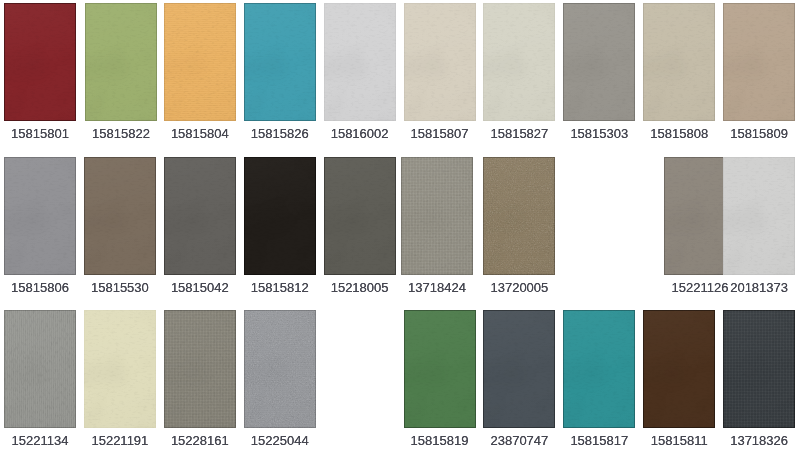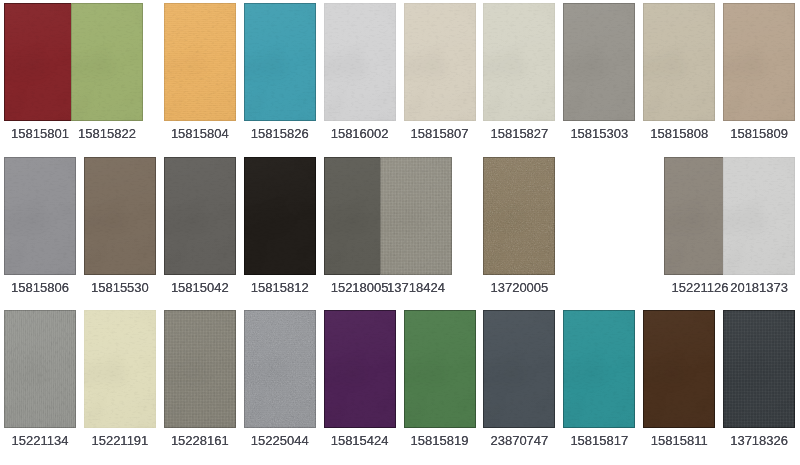--- a/index.html
+++ b/index.html
@@ -89,21 +89,21 @@
           <rect width="100%" height="100%" filter="url(#f-cloud)" opacity="0.03"></rect>
         </svg>
       <svg class="layer">
           <rect width="100%" height="100%" filter="url(#f-plain)" opacity="0.022"></rect>
         </svg>
       <div class="sheen"></div>
       <div class="edge" style="opacity:0.961"></div>
     </div>
     <div class="code">15815801</div>
   </div>
-  <div class="cell" style="left:71px;top:3.0px">
+  <div class="cell" style="left:85px;top:3.0px">
     <div class="chip tex-plain" style="background: rgb(157, 176, 111);">
       <div class="grain"></div>
       <svg class="layer">
           <rect width="100%" height="100%" filter="url(#f-cloud)" opacity="0.03"></rect>
         </svg>
       <svg class="layer">
           <rect width="100%" height="100%" filter="url(#f-plain)" opacity="0.022"></rect>
         </svg>
       <div class="sheen"></div>
       <div class="edge" style="opacity:0.374"></div>
@@ -285,21 +285,21 @@
           <rect width="100%" height="100%" filter="url(#f-cloud)" opacity="0.03"></rect>
         </svg>
       <svg class="layer">
           <rect width="100%" height="100%" filter="url(#f-plain)" opacity="0.022"></rect>
         </svg>
       <div class="sheen"></div>
       <div class="edge" style="opacity:0.802"></div>
     </div>
     <div class="code">15218005</div>
   </div>
-  <div class="cell" style="left:380px;top:156.5px">
+  <div class="cell" style="left:401px;top:156.5px">
     <div class="chip tex-weave" style="background: rgb(150, 147, 136);">
       <div class="grain"></div>
       <svg class="layer">
           <rect width="100%" height="100%" filter="url(#f-cloud)" opacity="0.02"></rect>
         </svg>
       <svg class="layer">
           <rect width="100%" height="100%" filter="url(#f-weave)" opacity="0.05"></rect>
         </svg>
       <div class="sheen"></div>
       <div class="edge" style="opacity:0.473"></div>
@@ -403,34 +403,20 @@
           <rect width="100%" height="100%" filter="url(#f-speckle)" opacity="0.07"></rect>
         </svg>
       <svg class="layer">
           <rect width="100%" height="100%" filter="url(#f-fleck)" opacity="0.1"></rect>
         </svg>
       <div class="sheen"></div>
       <div class="edge" style="opacity:0.435"></div>
     </div>
     <div class="code">15225044</div>
   </div>
-  <div class="cell" style="left:323.6px;top:310.0px">
-    <div class="chip tex-plain" style="background: rgb(78, 35, 86);">
-      <div class="grain"></div>
-      <svg class="layer">
-          <rect width="100%" height="100%" filter="url(#f-cloud)" opacity="0.03"></rect>
-        </svg>
-      <svg class="layer">
-          <rect width="100%" height="100%" filter="url(#f-plain)" opacity="0.022"></rect>
-        </svg>
-      <div class="sheen"></div>
-      <div class="edge" style="opacity:1.0"></div>
-    </div>
-    <div class="code">15815424</div>
-  </div>
   <div class="cell" style="left:403.5px;top:310.0px">
     <div class="chip tex-plain" style="background: rgb(79, 125, 77);">
       <div class="grain"></div>
       <svg class="layer">
           <rect width="100%" height="100%" filter="url(#f-cloud)" opacity="0.03"></rect>
         </svg>
       <svg class="layer">
           <rect width="100%" height="100%" filter="url(#f-plain)" opacity="0.022"></rect>
         </svg>
       <div class="sheen"></div>

